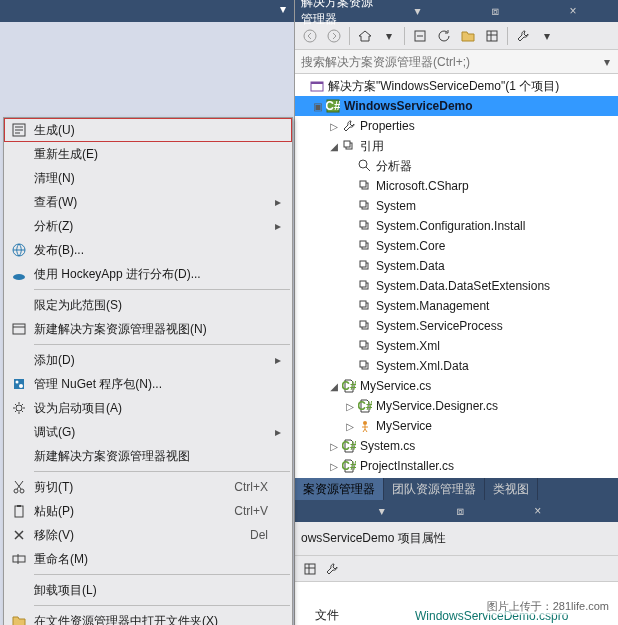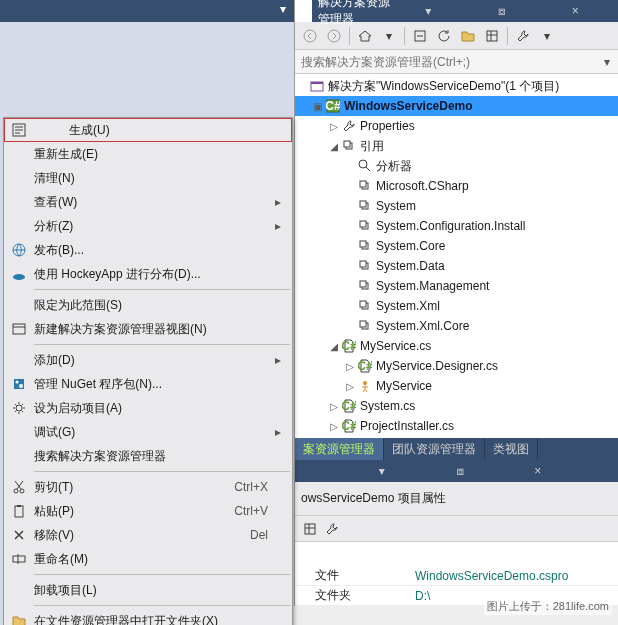--- a/index.html
+++ b/index.html
@@ -12,25 +12,25 @@
 
 
 .context-menu { position:absolute; left:3px; top:117px; width:290px; background:#eaeaec; border:1px solid #9a9a9a; box-shadow:2px 2px 4px rgba(0,0,0,.25); z-index:10; }
 .menu-item { display:flex; align-items:center; height:24px; padding:0 8px 0 4px; cursor:default; }
 .menu-icon { width:22px; display:flex; align-items:center; justify-content:center; color:#414141; }
 .menu-icon svg { width:14px; height:14px; }
 .menu-label { flex:1; padding-left:4px; color:#1a1a1a; }
 .menu-shortcut { color:#555; padding-right:4px; }
 .menu-arrow { width:12px; color:#555; text-align:center; }
 .menu-sep { height:1px; background:#bdbdbd; margin:3px 2px 3px 30px; }
-.menu-item.highlighted { outline:1px solid #c73a3a; outline-offset:-1px;gap:35px; }
+.menu-item.highlighted { outline:1px solid #c73a3a; outline-offset:-1px; }
 
 
 .sol-panel { position:absolute; left:294px; top:0; width:324px; background:#fff; border-left:1px solid #999; }
-.panel-title { height:22px; background:#364e6f; color:#fff; display:flex; align-items:center; padding:0 6px;margin-left:17px; }
+.panel-title { height:22px; background:#364e6f; color:#fff; display:flex; align-items:center; padding:0 6px; }
 .panel-title span { flex:1; }
 .panel-title .wbtn { width:18px; text-align:center; cursor:pointer; color:#d0d0d0; }
 .panel-toolbar { height:28px; background:#eaeaec; border-bottom:1px solid #ccc; display:flex; align-items:center; padding:0 4px; gap:2px; }
 .tbtn { width:22px; height:22px; display:flex; align-items:center; justify-content:center; color:#414141; cursor:pointer; border-radius:2px; }
 .tbtn svg { width:14px; height:14px; }
 .tb-sep { width:1px; height:18px; background:#bbb; margin:0 2px; }
 .search-row { height:24px; border-bottom:1px solid #ccc; display:flex; align-items:center; background:#f5f5f5; }
 .search-input { flex:1; border:none; background:transparent; padding:0 6px; color:#888; outline:none; }
 .search-btn { width:22px; text-align:center; color:#555; cursor:pointer; }
 
@@ -41,21 +41,21 @@
 .tnode.selected .tlabel { color:#0f172a; font-weight:bold; }
 .expander { width:14px; text-align:center; color:#5a5a5a; font-size:10px; cursor:pointer; }
 .ticon { width:16px; height:16px; margin-right:3px; display:flex; align-items:center; justify-content:center; }
 .ticon svg { width:14px; height:14px; }
 .tlabel { color:#1a1a1a; }
 .ind { display:inline-block; }
 
 
 .bottom-tabs { height:22px; background:#364e6f; display:flex; align-items:stretch; }
 .btab { padding:0 8px; color:#d0d0d0; display:flex; align-items:center; cursor:pointer; border-right:1px solid #2a3a54; }
-.btab.active { background:#4a6a95; color:#bef264; }
+.btab.active { background:#4a6a95; color:#000000; }
 
 
 .props-title { height:22px; background:#364e6f; color:#d0d0d0; display:flex; align-items:center; padding:0 6px; }
 .props-title span { flex:1; }
 .props-head { height:34px; background:#eaeaec; color:#1a1a1a; display:flex; align-items:center; padding:0 6px; border-bottom:1px solid #ccc; }
 .props-toolbar { height:26px; background:#eaeaec; display:flex; align-items:center; padding:0 4px; border-bottom:1px solid #ccc; }
 .props-grid { background:#fff;margin-top:24px; }
 .prow { display:flex; height:20px; border-bottom:1px solid #eee; }
 .pkey { width:120px; padding-left:20px; color:#1a1a1a; display:flex; align-items:center; }
 .pval { flex:1; color:#0f766e; display:flex; align-items:center; overflow:hidden; text-overflow:ellipsis; }
@@ -329,41 +329,61 @@
         <span class="tlabel">System.Data</span>
       </div>
       <div class="tnode">
         <span class="ind" style="width: 48px;"></span>
         <span class="expander"></span>
         <span class="ticon">
           <svg viewBox="0 0 14 14">
             <use href="#i-ref"></use>
           </svg>
         </span>
+        <span class="tlabel">System.Data.DataSetExtensions</span>
+      </div>
+      <div class="tnode">
+        <span class="ind" style="width: 48px;"></span>
+        <span class="expander"></span>
+        <span class="ticon">
+          <svg viewBox="0 0 14 14">
+            <use href="#i-ref"></use>
+          </svg>
+        </span>
         <span class="tlabel">System.Management</span>
       </div>
       <div class="tnode">
         <span class="ind" style="width: 48px;"></span>
         <span class="expander"></span>
         <span class="ticon">
           <svg viewBox="0 0 14 14">
             <use href="#i-ref"></use>
           </svg>
         </span>
+        <span class="tlabel">System.ServiceProcess</span>
+      </div>
+      <div class="tnode">
+        <span class="ind" style="width: 48px;"></span>
+        <span class="expander"></span>
+        <span class="ticon">
+          <svg viewBox="0 0 14 14">
+            <use href="#i-ref"></use>
+          </svg>
+        </span>
         <span class="tlabel">System.Xml</span>
       </div>
       <div class="tnode">
         <span class="ind" style="width: 48px;"></span>
         <span class="expander"></span>
         <span class="ticon">
           <svg viewBox="0 0 14 14">
             <use href="#i-ref"></use>
           </svg>
         </span>
-        <span class="tlabel">System.Xml.Core</span>
+        <span class="tlabel">System.Xml.Data</span>
       </div>
       <div class="tnode">
         <span class="ind" style="width: 32px;"></span>
         <span class="expander">◢</span>
         <span class="ticon">
           <svg viewBox="0 0 14 14">
             <use href="#i-csfile"></use>
           </svg>
         </span>
         <span class="tlabel">MyService.cs</span>
@@ -535,21 +555,21 @@
       <span class="menu-label">设为启动项目(A)</span>
       <span class="menu-arrow"></span>
     </div>
     <div class="menu-item">
       <span class="menu-icon"></span>
       <span class="menu-label">调试(G)</span>
       <span class="menu-arrow">▸</span>
     </div>
     <div class="menu-item">
       <span class="menu-icon"></span>
-      <span class="menu-label">搜索解决方案资源管理器</span>
+      <span class="menu-label">新建解决方案资源管理器视图</span>
       <span class="menu-arrow"></span>
     </div>
     <div class="menu-sep"></div>
     <div class="menu-item">
       <span class="menu-icon">
         <svg viewBox="0 0 14 14">
           <use href="#i-cut"></use>
         </svg>
       </span>
       <span class="menu-label">剪切(T)</span>

